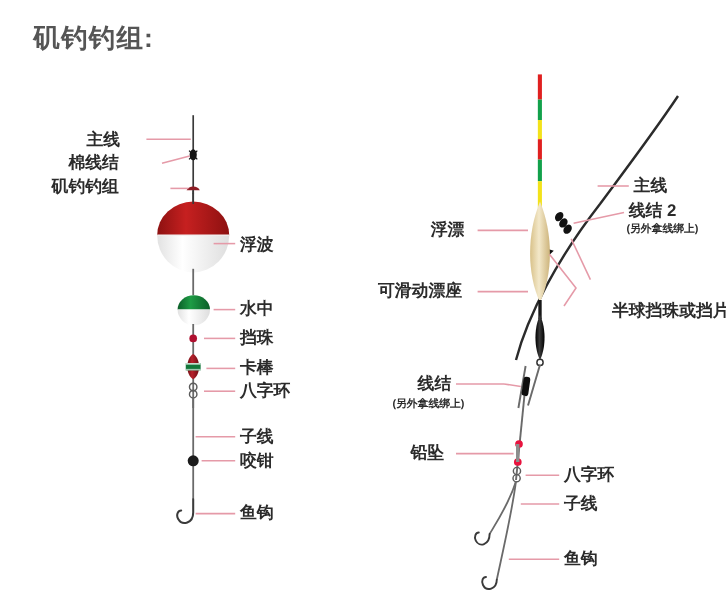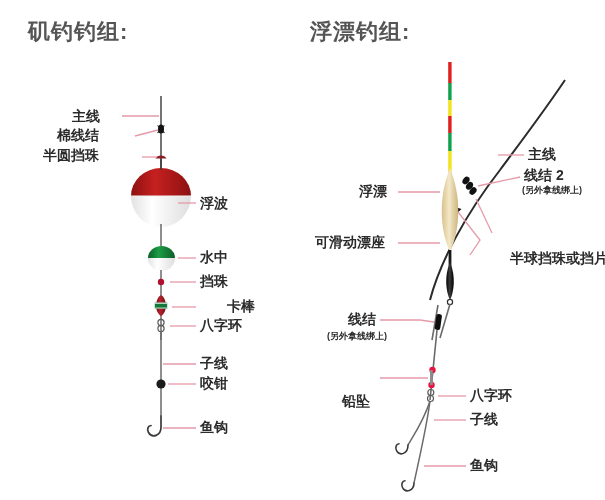--- a/index.html
+++ b/index.html
@@ -224,35 +224,34 @@
       <line x1="380" y1="320" x2="420" y2="320"></line>
       <line x1="380" y1="378" x2="428" y2="378"></line>
       <line x1="438" y1="396" x2="466" y2="396"></line>
       <line x1="434" y1="420" x2="466" y2="420"></line>
       <line x1="424" y1="466" x2="466" y2="466"></line>
     </g>
   </svg>
 
   <div class="panel-title" id="title-left">矶钓钓组:</div>
 
-  <div class="panel-title" id="title-right">浮漂钓组:</div>
 
   <div class="lbl" style="left:72px; top:109px;">主线</div>
 
   <div class="lbl" style="left:57px; top:128px;">棉线结</div>
 
-  <div class="lbl" style="left:43px; top:148px;">半圆挡珠</div>
+  <div class="lbl" style="left:43px; top:148px;">矶钓钓组</div>
 
   <div class="lbl" style="left:200px; top:196px;">浮波</div>
 
   <div class="lbl" style="left:200px; top:250px;">水中</div>
 
   <div class="lbl" style="left:200px; top:274px;">挡珠</div>
 
-  <div class="lbl" style="left:200px; top:299px;margin-left:27px;">卡棒</div>
+  <div class="lbl" style="left:200px; top:299px;">卡棒</div>
 
   <div class="lbl" style="left:200px; top:318px;">八字环</div>
 
   <div class="lbl" style="left:200px; top:356px;">子线</div>
 
   <div class="lbl" style="left:200px; top:376px;">咬钳</div>
 
   <div class="lbl" style="left:200px; top:420px;">鱼钩</div>
 
   <div class="lbl" style="left:528px; top:147px;">主线</div>
@@ -264,21 +263,21 @@
   <div class="lbl" style="left:359px; top:184px;">浮漂</div>
 
   <div class="lbl" style="left:315px; top:235px;text-align:right;">可滑动漂座</div>
 
   <div class="lbl" style="left:470px; top:251px;margin-left:40px;">半球挡珠或挡片</div>
 
   <div class="lbl" style="left:348px; top:312px;text-align:center;">线结</div>
 
   <div class="sub" style="left:327px; top:332px;">(另外拿线绑上)</div>
 
-  <div class="lbl" style="left:342px; top:370px;margin-top:24px;">铅坠</div>
+  <div class="lbl" style="left:342px; top:370px;">铅坠</div>
 
   <div class="lbl" style="left:470px; top:388px;">八字环</div>
 
   <div class="lbl" style="left:470px; top:412px;">子线</div>
 
   <div class="lbl" style="left:470px; top:458px;">鱼钩</div>
 
 </div>
 
 </body></html>

